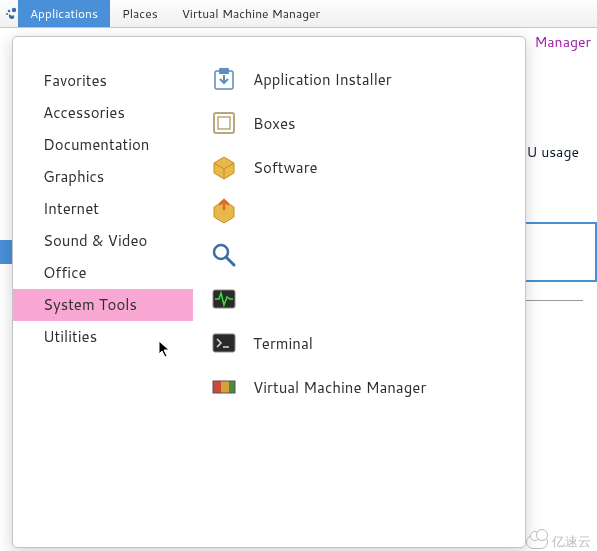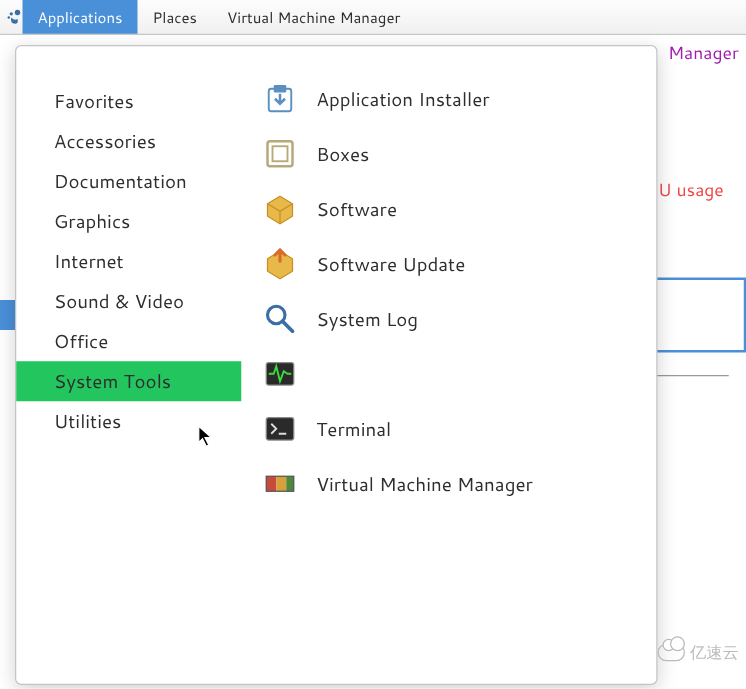--- a/index.html
+++ b/index.html
@@ -4,41 +4,41 @@
 <style>
 * { margin: 0; padding: 0; box-sizing: border-box; font-family: Cantarell, "Segoe UI", sans-serif; }
 body { width: 597px; height: 551px; background: #fff; position: relative; overflow: hidden; }
 
 .menubar { height: 28px; background: linear-gradient(#fdfdfd, #f0f0f0); border-bottom: 1px solid #c8c8c8; display: flex; align-items: stretch; font-size: 12px; color: #2e2e2e; }
 .menubar-icon { width: 18px; display: flex; align-items: center; justify-content: center; padding-left: 4px; }
 .menubar-item { display: flex; align-items: center; padding: 0 12px; cursor: default; }
 .menubar-item.active { background: #4a90d9; color: #fff; }
 
 .window-title { position: absolute; top: 32px; right: 6px; font-size: 14px; color: #a21caf; }
-.cpu-label { position: absolute; top: 142px; right: 18px; font-size: 14px; color: #ef4444; }
+.cpu-label { position: absolute; top: 142px; right: 18px; font-size: 14px; color: #0f172a; }
 .blue-band { position: absolute; left: 0; top: 240px; width: 12px; height: 24px; background: #4a90d9; }
 .chart-box { position: absolute; right: 0; top: 200px; width: 74px; height: 106px; border: 1px solid #b0b0b0; background: #fff; }
 .chart-box.sel { border: 2px solid #4a90d9; height: 60px; top: 222px; }
 .chart-tick { position: absolute; right: 14px; top: 300px; width: 60px; height: 12px; border-top: 1px solid #999; }
 
 .dropdown { position: absolute; left: 12px; top: 36px; width: 514px; height: 512px; background: #fff; border: 1px solid #c4c4c4; border-radius: 5px; box-shadow: 0 4px 16px rgba(0,0,0,0.18); display: flex; }
 .left-pane { width: 180px; padding: 28px 0 12px 0; display: flex; flex-direction: column; }
 .cat-item { padding: 6px 10px 6px 30px; font-size: 15px; color: #2e2e2e; cursor: default; line-height: 20px; }
-.cat-item.selected { background: #22c55e; }
+.cat-item.selected { background: #f9a8d4; }
 .pane-spacer { flex: 1; }
 .activities { padding: 10px 10px 18px 30px; font-size: 15px; color: #2e2e2e; }
 
 .right-pane { flex: 1; padding: 20px 10px 10px 10px; display: flex; flex-direction: column; gap: 0; }
 .app-item { display: flex; align-items: center; height: 44px; gap: 14px; padding-left: 6px; cursor: default; }
 .app-icon { width: 30px; height: 30px; display: flex; align-items: center; justify-content: center; }
 .app-label { font-size: 15px; color: #2e2e2e; }
 
 .cursor { position: absolute; left: 158px; top: 340px; width: 14px; height: 18px; }
 
-.watermark { position: absolute; right: 6px; bottom: 20px; font-size: 13px; color: #bbb; display: flex; align-items: center; gap: 4px; font-family: "Microsoft YaHei", sans-serif; }
+.watermark { position: absolute; right: 6px; bottom: 0; font-size: 13px; color: #bbb; display: flex; align-items: center; gap: 4px; font-family: "Microsoft YaHei", sans-serif; }
 .watermark .cloud { width: 22px; height: 14px; border: 1.5px solid #bbb; border-radius: 10px; position: relative; }
 .watermark .cloud::before { content:""; position:absolute; width:8px; height:8px; border:1.5px solid #bbb; border-radius:50%; top:-5px; left:3px; background:#fff;}
 .watermark .cloud::after { content:""; position:absolute; width:10px; height:10px; border:1.5px solid #bbb; border-radius:50%; top:-7px; left:9px; background:#fff;}
 </style>
 </head>
 <body>
 
 <div class="menubar">
   <div class="menubar-icon">
     <svg width="14" height="14" viewBox="0 0 14 14">
@@ -113,31 +113,29 @@
       <span class="app-label">Software</span>
     </div>
 
     <div class="app-item">
       <div class="app-icon">
         <svg width="28" height="28" viewBox="0 0 28 28">
             <path d="M4 12 L14 6 L24 12 L24 22 L14 28 L4 22 Z" fill="#e8b84a" stroke="#c89020" stroke-width="1" transform="translate(0,-2)"></path>
             <path d="M14 3 L14 12 M10 7 L14 3 L18 7" stroke="#d86a2a" stroke-width="2.5" fill="none" stroke-linecap="round"></path>
           </svg>
       </div>
-      <span class="app-label">Software Update</span>
     </div>
 
     <div class="app-item">
       <div class="app-icon">
         <svg width="28" height="28" viewBox="0 0 28 28">
             <circle cx="11" cy="11" r="7" fill="none" stroke="#3b6ea5" stroke-width="2.5"></circle>
             <path d="M16 16 L24 24" stroke="#3b6ea5" stroke-width="3" stroke-linecap="round"></path>
           </svg>
       </div>
-      <span class="app-label">System Log</span>
     </div>
 
     <div class="app-item">
       <div class="app-icon">
         <svg width="28" height="28" viewBox="0 0 28 28">
             <rect x="3" y="5" width="22" height="18" rx="2" fill="#2a2a2a" stroke="#888" stroke-width="1"></rect>
             <path d="M5 14 L9 14 L11 8 L14 20 L17 12 L20 14 L23 14" stroke="#3ddc3d" stroke-width="1.5" fill="none"></path>
           </svg>
       </div>
     </div>

